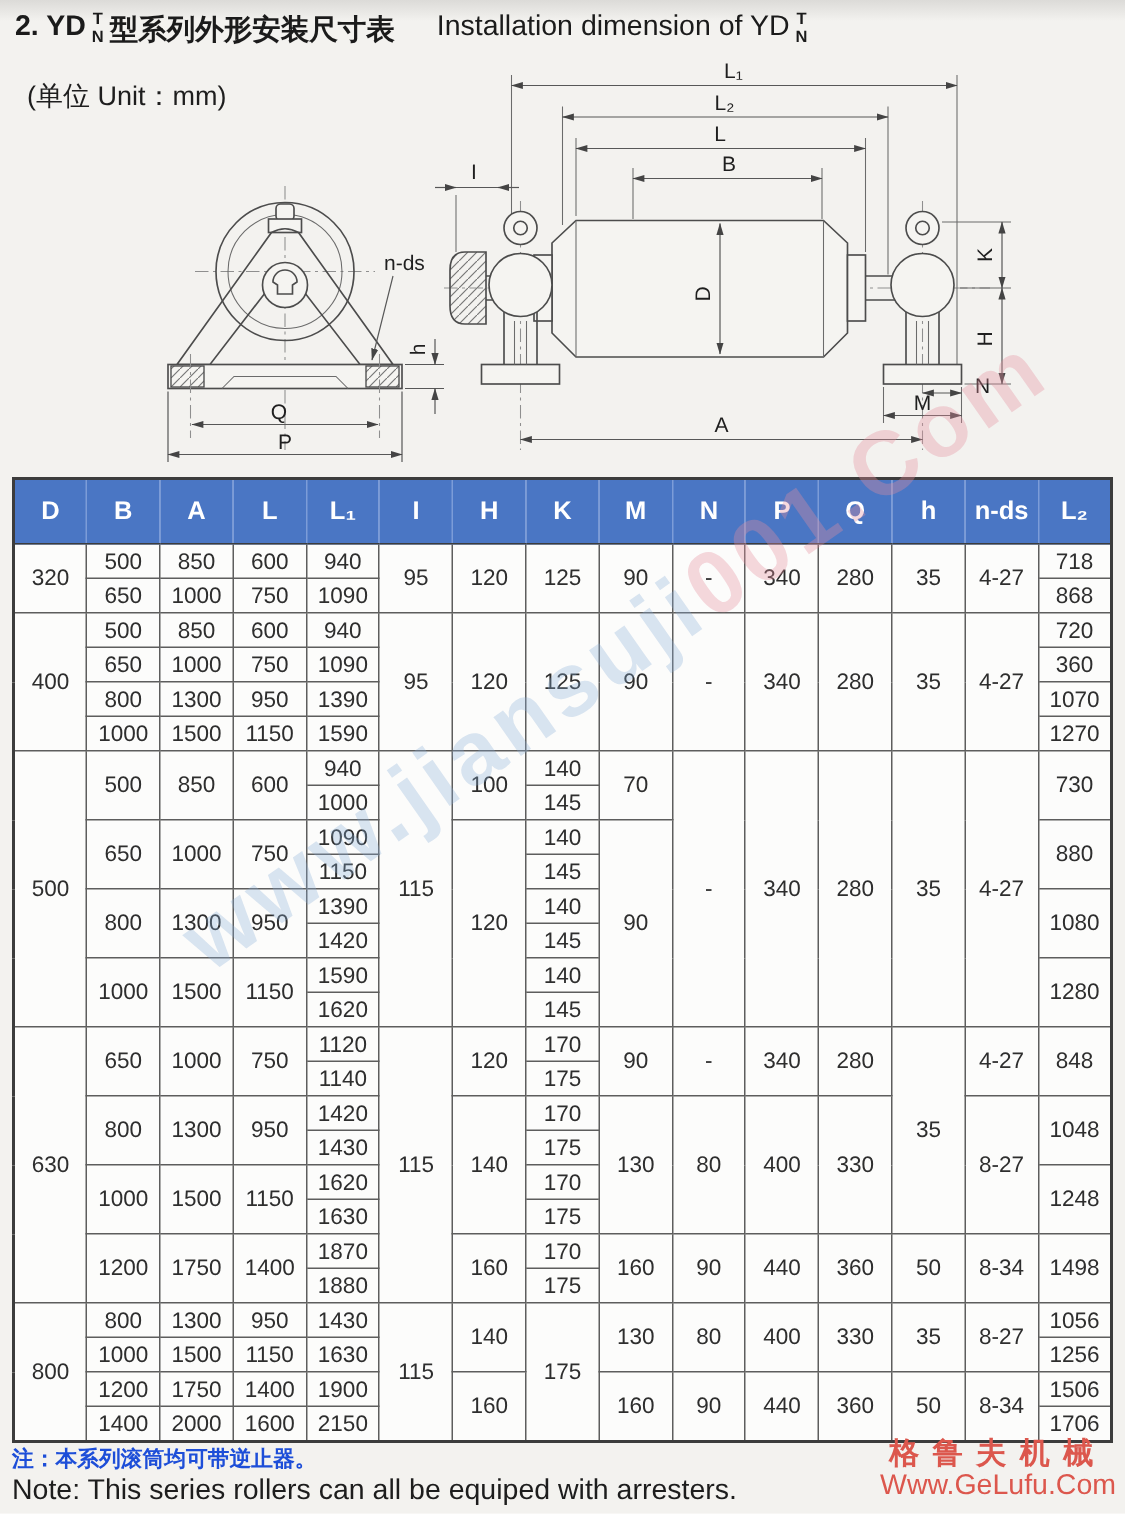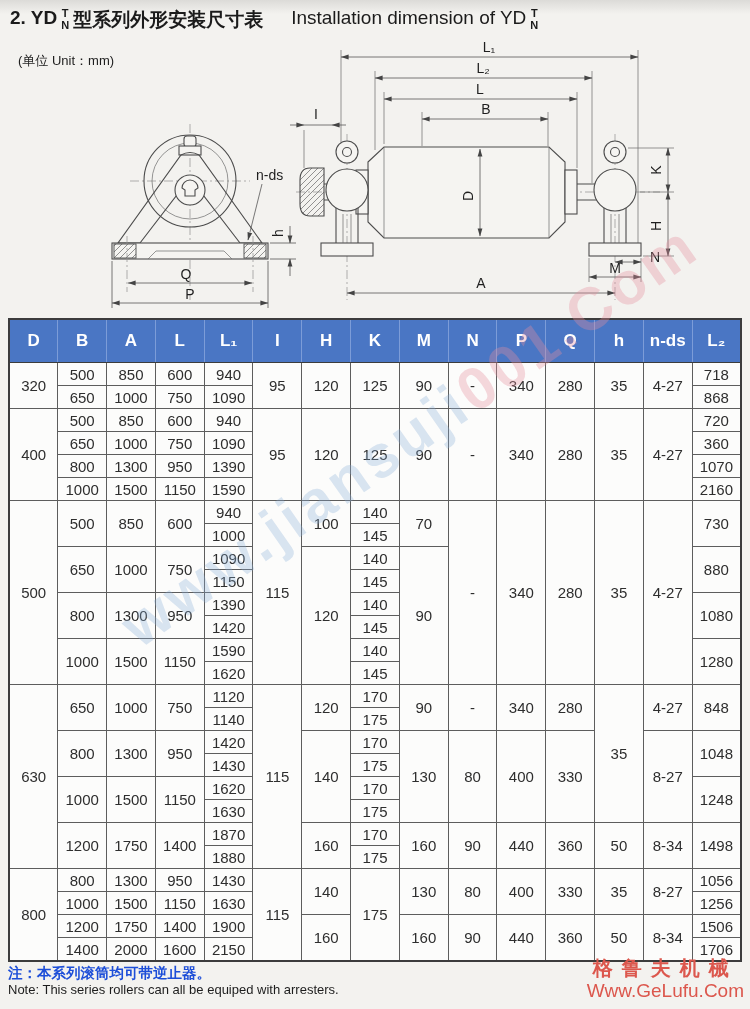--- a/index.html
+++ b/index.html
@@ -9,42 +9,42 @@
     font-family:"Liberation Sans","DejaVu Sans",sans-serif;
   }
   .scan-shade{position:absolute;top:0;left:0;right:0;height:14px;
     background:linear-gradient(#d6d5d2,rgba(243,242,239,0));opacity:.8}
   
   .title{position:absolute;top:7px;left:10px;font-size:19px;font-weight:600;
     color:#1b1b1b;white-space:nowrap;display:flex;align-items:flex-start}
   .title .en-part{font-weight:500;margin-left:28px}
   .stack{display:inline-flex;flex-direction:column;align-items:center;
     font-size:11px;line-height:1.05;font-weight:600;margin:0 4px;transform:translateY(1px)}
-  .unit-line{position:absolute;top:52px;left:18px;font-size:13px;color:#1e1e1e}
+  .unit-line{position:absolute;top:52px;left:18px;font-size:18px;color:#1e1e1e}
   
   .drawing{position:absolute;top:36px;left:0;z-index:1}
   .dwg-line{stroke:#4c4c4c;stroke-width:1.1;fill:none}
   .dwg-fill{stroke:#4c4c4c;stroke-width:1.1;fill:#f5f4f1}
   .dwg-thin{stroke:#6b6b6b;stroke-width:.7;fill:none}
   .cl{stroke:#8f8f8f;stroke-width:.7;fill:none;stroke-dasharray:9 3 2 3}
   .dim{stroke:#575757;stroke-width:.8;fill:none}
   .dlab{fill:#1f1f1f;font-size:14px}
   
   .tbl-wrap{position:absolute;top:318px;left:8px;z-index:2}
   table{border-collapse:collapse;table-layout:fixed;width:734px;
     border:2px solid #3c3c3c;background:#fcfcfb}
   thead th{background:#4a76c4;color:#fff;font-size:17px;font-weight:700;
     height:42px;border:1px solid #7c9cd8;border-bottom:1px solid #3c3c3c;padding:0}
   tbody td{border:1px solid #5d5d5d;font-size:15px;color:#2e2e2e;
     text-align:center;vertical-align:middle;padding:0;height:22px;background:transparent}
   tbody tr{height:23px}
   
   .note{position:absolute;top:964px;left:8px;z-index:2;line-height:1.25}
   .note .cn{font-size:14.5px;font-weight:700;color:#1d4ed8}
-  .note .en{font-size:13px;color:#1d1d1d}
+  .note .en{font-size:19px;color:#1d1d1d}
   
   .brand{position:absolute;top:957px;right:6px;z-index:3;text-align:center;
     color:#dc574d;line-height:1.15}
   .brand .cn{font-size:20px;font-weight:700;letter-spacing:9px;
     font-family:"DejaVu Serif","Liberation Serif",serif}
   .brand .url{font-size:19px;font-weight:500}
   
   .wm{position:absolute;left:128px;top:598px;z-index:4;pointer-events:none;
     transform:rotate(-35deg);transform-origin:left center;
     font-size:60px;font-weight:700;letter-spacing:4px;white-space:nowrap;opacity:.9}
@@ -271,21 +271,21 @@
           <td>1300</td>
           <td>950</td>
           <td>1390</td>
           <td>1070</td>
         </tr>
         <tr>
           <td>1000</td>
           <td>1500</td>
           <td>1150</td>
           <td>1590</td>
-          <td>2160</td>
+          <td>1270</td>
         </tr>
         <tr>
           <td rowspan="8">500</td>
           <td rowspan="2">500</td>
           <td rowspan="2">850</td>
           <td rowspan="2">600</td>
           <td>940</td>
           <td rowspan="8">115</td>
           <td rowspan="2">100</td>
           <td>140</td>

